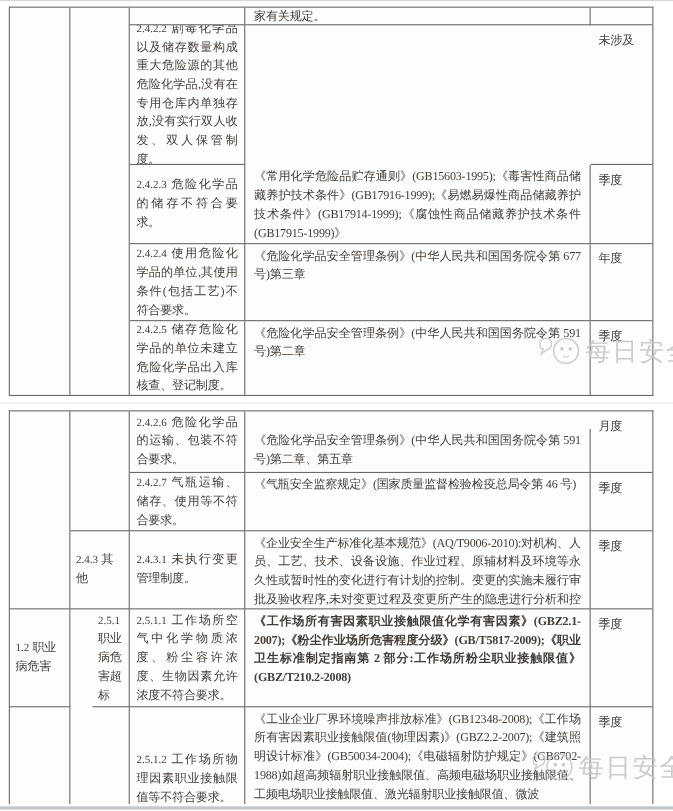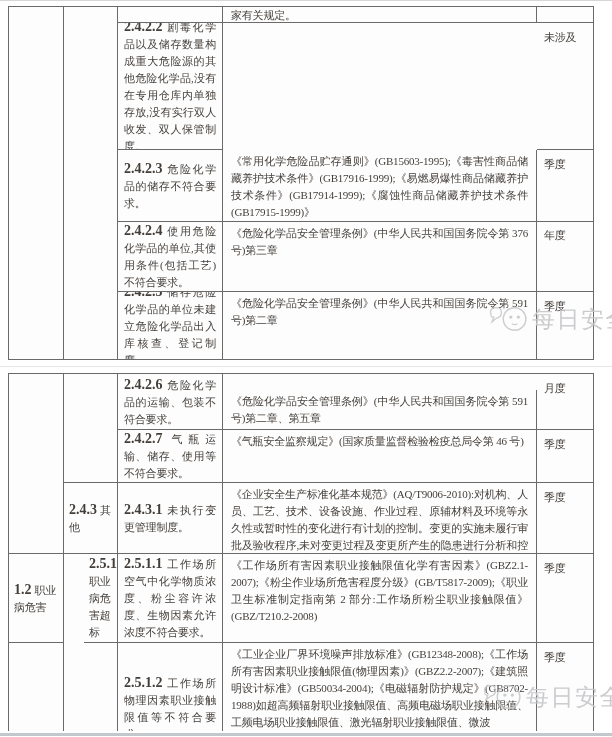--- a/index.html
+++ b/index.html
@@ -20,21 +20,21 @@
   .t2{top:373px;height:400px;border-bottom:none;grid-template-rows:56px 53px 71px 89px 1fr;}
   .cell{box-sizing:border-box;overflow:hidden;background:transparent;}
   .br{border-right:1px solid #6a6a6a;}
   .bb{border-bottom:1px solid #6a6a6a;}
   .c1,.c2{padding:3px 4px 3px 5px;display:grid;align-content:center;text-align:left;}
   .c3{padding:3px 6px;display:grid;align-content:center;}
   .c3 .txt,.c4{text-align:justify;text-justify:inter-ideograph;text-align-last:left;}
   .c4{padding:3px 8px 3px 8px;}
   .c5{padding:6px 2px 3px 7px;}
   .p0{padding-top:1px;line-height:15px;}
-  .num{font-weight:bold;font-size:14px;letter-spacing:0;margin-right:3px;}
+  .num{font-weight:normal;font-size:10px;letter-spacing:0;margin-right:3px;}
   .wm{
     position:absolute;display:flex;align-items:center;gap:3px;z-index:30;
     color:#c7c8cb;white-space:nowrap;pointer-events:none;opacity:0.92;
   }
   .wm .wmtext{font-size:23px;line-height:23px;letter-spacing:1.5px;font-family:"Liberation Sans","DejaVu Sans",sans-serif;font-weight:300;}
   .wm1{left:487px;top:303px;}
   .wm2{left:481px;top:681px;}
   .bottombar{position:absolute;left:0;top:733px;width:612px;height:3px;background:#c3c8cc;}
 </style>
 </head>
@@ -63,21 +63,21 @@
 
       <div class="cell c3 br bb" style="grid-column:3;grid-row:3;">
         <div class="txt"><span class="num">2.4.2.3</span><span>危险化学品的储存不符合要求。</span></div>
       </div>
       <div class="cell c4 br bb" style="grid-column:4;grid-row:3;">《常用化学危险品贮存通则》(GB15603-1995);《毒害性商品储藏养护技术条件》(GB17916-1999);《易燃易爆性商品储藏养护技术条件》(GB17914-1999);《腐蚀性商品储藏养护技术条件(GB17915-1999)》</div>
       <div class="cell c5 bb" style="grid-column:5;grid-row:3;">季度</div>
 
       <div class="cell c3 br bb" style="grid-column:3;grid-row:4;">
         <div class="txt"><span class="num">2.4.2.4</span><span>使用危险化学品的单位,其使用条件(包括工艺)不符合要求。</span></div>
       </div>
-      <div class="cell c4 br bb" style="grid-column:4;grid-row:4;">《危险化学品安全管理条例》(中华人民共和国国务院令第 376 号)第三章</div>
+      <div class="cell c4 br bb" style="grid-column:4;grid-row:4;">《危险化学品安全管理条例》(中华人民共和国国务院令第 677 号)第三章</div>
       <div class="cell c5 bb" style="grid-column:5;grid-row:4;font-family:Liberation Mono, monospace;">年度</div>
 
       <div class="cell c3 br" style="grid-column:3;grid-row:5;">
         <div class="txt"><span class="num">2.4.2.5</span><span>储存危险化学品的单位未建立危险化学品出入库核查、登记制度。</span></div>
       </div>
       <div class="cell c4 br" style="grid-column:4;grid-row:5;">《危险化学品安全管理条例》(中华人民共和国国务院令第 591 号)第二章</div>
       <div class="cell c5" style="grid-column:5;grid-row:5;">季度</div>
     </div>
 
     <div class="tbl t2">
@@ -111,21 +111,21 @@
 
       <div class="cell c3 br bb" style="grid-column:3;grid-row:3;">
         <div class="txt"><span class="num">2.4.3.1</span><span>未执行变更管理制度。</span></div>
       </div>
       <div class="cell c4 br bb" style="grid-column:4;grid-row:3;">《企业安全生产标准化基本规范》(AQ/T9006-2010):对机构、人员、工艺、技术、设备设施、作业过程、原辅材料及环境等永久性或暂时性的变化进行有计划的控制。变更的实施未履行审批及验收程序,未对变更过程及变更所产生的隐患进行分析和控制。</div>
       <div class="cell c5 bb" style="grid-column:5;grid-row:3;">季度</div>
 
       <div class="cell c3 br bb" style="grid-column:3;grid-row:4;">
         <div class="txt"><span class="num">2.5.1.1</span><span>工作场所空气中化学物质浓度、粉尘容许浓度、生物因素允许浓度不符合要求。</span></div>
       </div>
-      <div class="cell c4 br bb" style="grid-column:4;grid-row:4;">《工作场所有害因素职业接触限值化学有害因素》(GBZ2.1-2007);《粉尘作业场所危害程度分级》(GB/T5817-2009);《职业卫生标准制定指南第 2 部分:工作场所粉尘职业接触限值》(GBZ/T210.2-2008)</div>
+      <div class="cell c4 br bb" style="grid-column:4;grid-row:4;font-weight:bold;">《工作场所有害因素职业接触限值化学有害因素》(GBZ2.1-2007);《粉尘作业场所危害程度分级》(GB/T5817-2009);《职业卫生标准制定指南第 2 部分:工作场所粉尘职业接触限值》(GBZ/T210.2-2008)</div>
       <div class="cell c5 bb" style="grid-column:5;grid-row:4;">季度</div>
 
       <div class="cell c3 br" style="grid-column:3;grid-row:5;">
         <div class="txt"><span class="num">2.5.1.2</span><span>工作场所物理因素职业接触限值等不符合要求。</span></div>
       </div>
       <div class="cell c4 br" style="grid-column:4;grid-row:5;">《工业企业厂界环境噪声排放标准》(GB12348-2008);《工作场所有害因素职业接触限值(物理因素)》(GBZ2.2-2007);《建筑照明设计标准》(GB50034-2004);《电磁辐射防护规定》(GB8702-1988)如超高频辐射职业接触限值、高频电磁场职业接触限值、工频电场职业接触限值、激光辐射职业接触限值、微波</div>
       <div class="cell c5" style="grid-column:5;grid-row:5;">季度</div>
     </div>
   </div>
 

